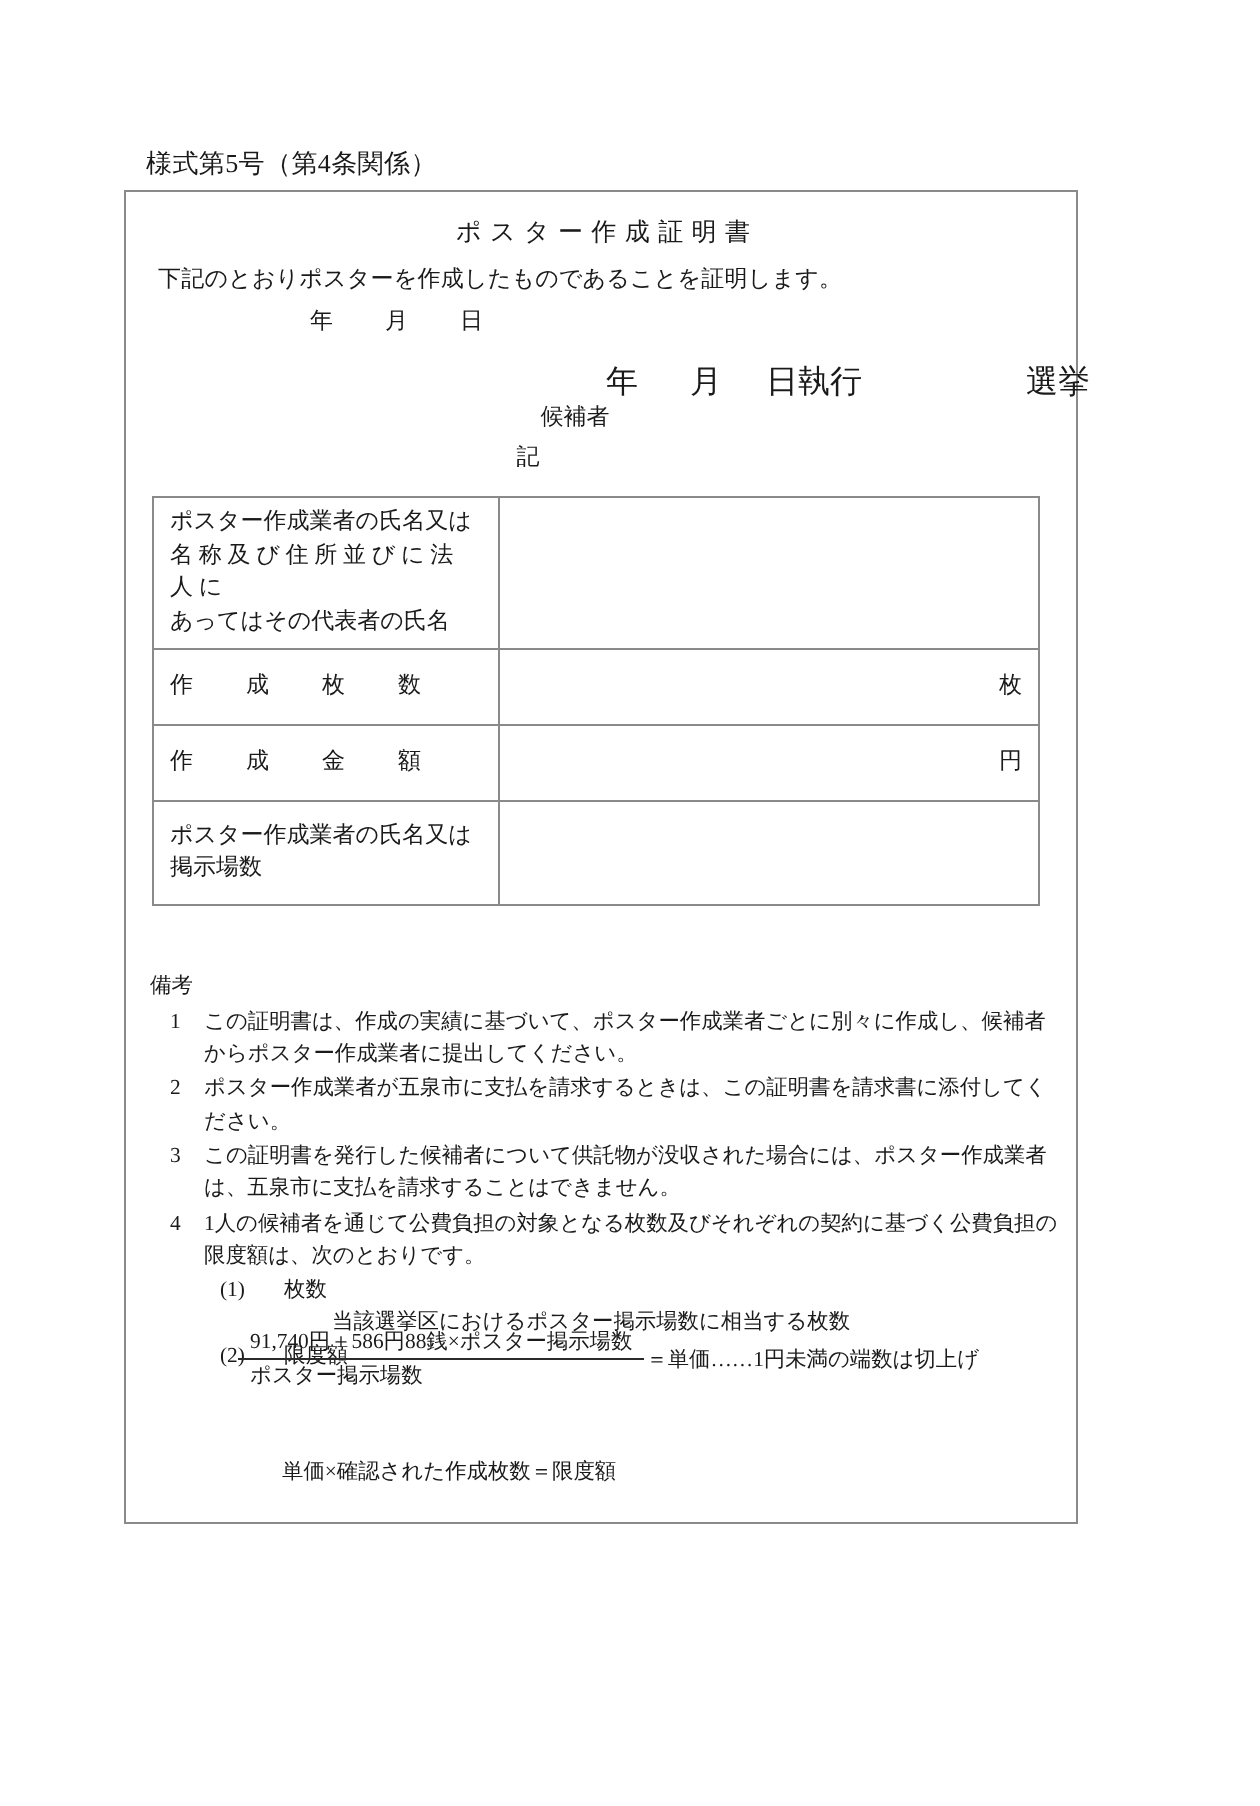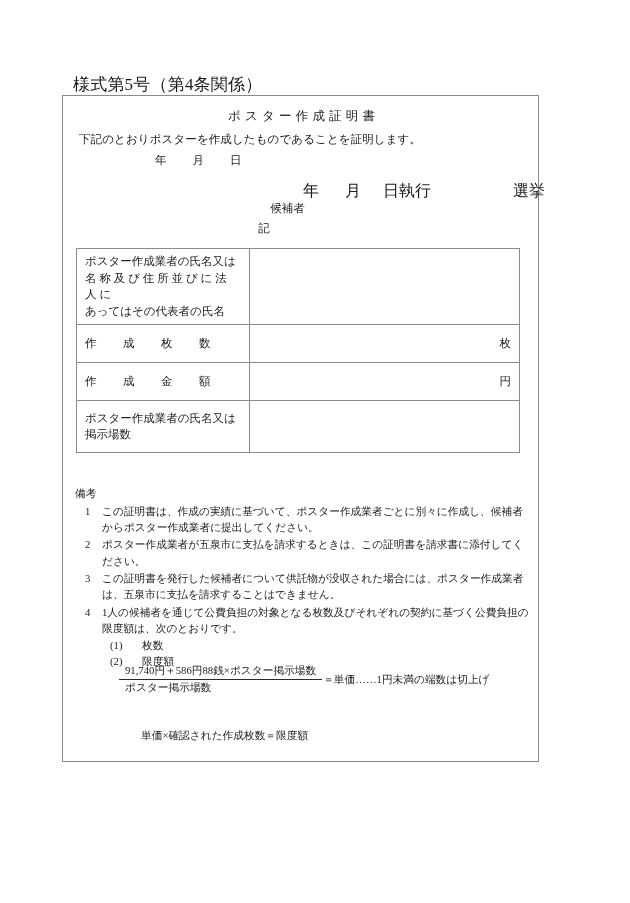--- a/index.html
+++ b/index.html
@@ -21,21 +21,21 @@
     width: 630px;
     height: 903px;
     background: #fff;
   }
 
   
   .form-no {
     position: absolute;
     left: 73px;
     top: 73px;
-    font-size: 17px;
+    font-size: 13px;
     letter-spacing: 0.2px;
     white-space: nowrap;
   }
 
   
   .frame {
     position: absolute;
     left: 62px;
     top: 95px;
     width: 477px;
@@ -297,20 +297,21 @@
           <span class="num">3</span>
           <span class="txt">この証明書を発行した候補者について供託物が没収された場合には、ポスター作成業者は、五泉市に支払を請求することはできません。</span>
         </li>
         <li>
           <span class="num">4</span>
           <span class="txt">1人の候補者を通じて公費負担の対象となる枚数及びそれぞれの契約に基づく公費負担の限度額は、次のとおりです。</span>
           <ul class="sublist">
             <li>
               <span class="snum">(1)</span>
               <span>枚数</span>
+              <span class="subdetail">当該選挙区におけるポスター掲示場数に相当する枚数</span>
             </li>
             <li>
               <span class="snum">(2)</span>
               <span>限度額</span>
             </li>
           </ul>
         </li>
       </ul>
     </div>
 

